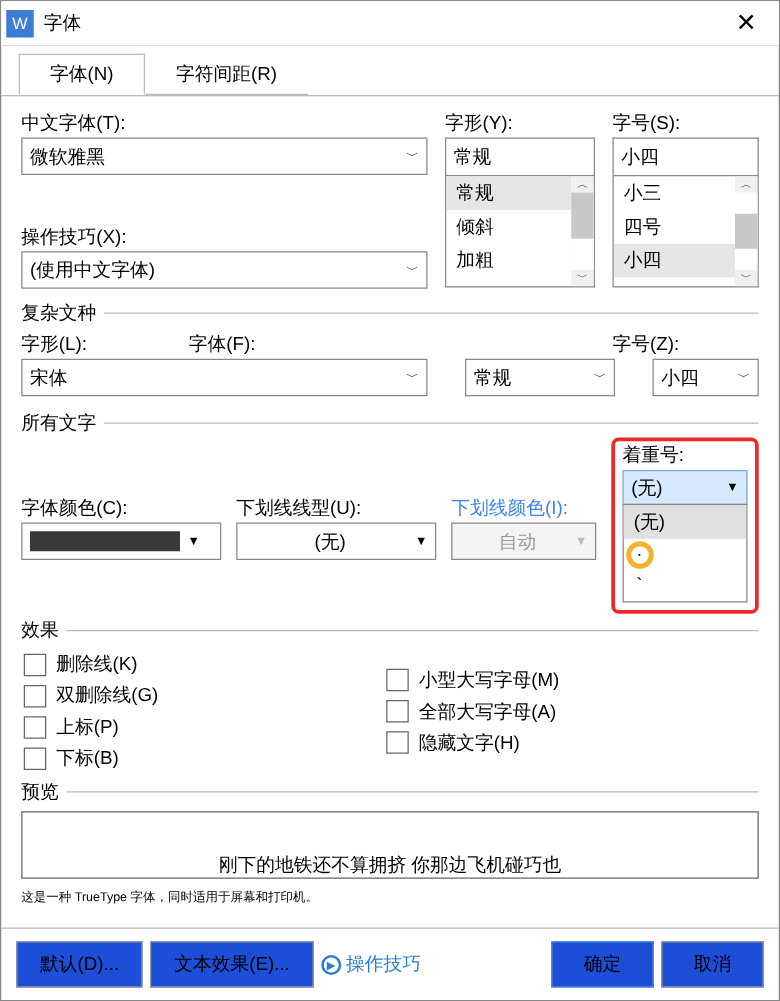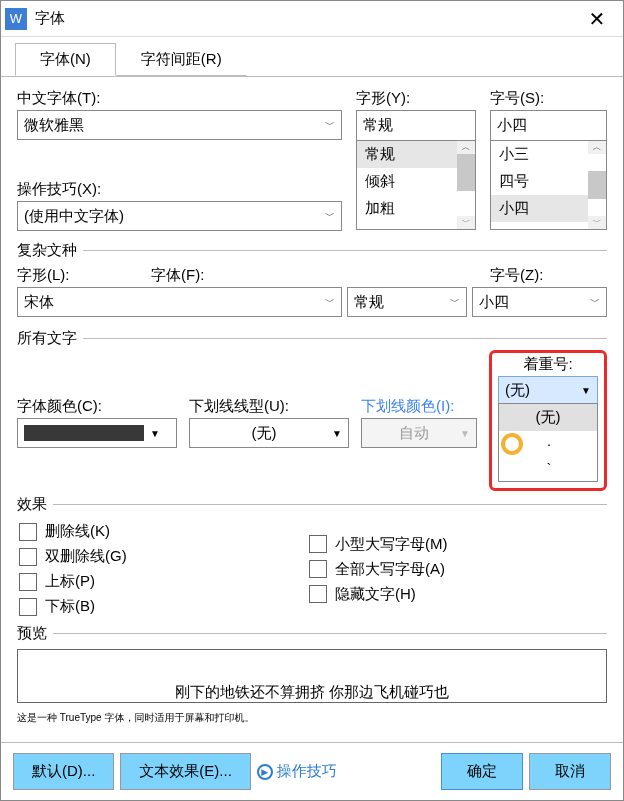--- a/index.html
+++ b/index.html
@@ -28,24 +28,24 @@
 .sbar .track { flex: 1; width: 100%; background: #fff; display: flex; }
 .sbar .thumb { width: 100%; background: #c8c8c8; height: 60%; }
 .sbar .thumb2 { width: 100%; background: #c8c8c8; height: 44%; margin-top: auto; margin-bottom: auto; }
 .grp-title { font-size: 15px; display: flex; align-items: center; gap: 6px; white-space: nowrap; margin: 2px 0; }
 .grp-title::after { content: ""; flex: 1; height: 1px; background: #bbb; }
 .cb { display: flex; align-items: center; margin: 6px 2px; }
 .cb .box { width: 18px; height: 18px; border: 1px solid #666; margin-right: 8px; }
 .preview-box { border: 1px solid #666; height: 54px; display: flex; align-items: flex-end; justify-content: center; font-size: 20px; font-family: "Microsoft YaHei"; }
 .note { font-size: 10px; margin: 8px 0 10px 0; }
 .btnbar { border-top: 1px solid #bbb; padding: 10px 12px; display: flex; align-items: center; gap: 6px; }
-.btn { border: 1px solid #999; padding: 8px 18px; background: #7dd3fc; min-width: 82px; text-align: center; cursor: pointer; }
+.btn { border: 1px solid #999; padding: 8px 18px; background: #1d4ed8; min-width: 82px; text-align: center; cursor: pointer; }
 .btn.ok { border: 1px solid #4a90d9; }
 .link { color: #2b7cd3; display: flex; align-items: center; gap: 4px; font-size: 15px; }
-.hl-zone { border: 3px solid #ec2a2a; border-radius: 6px; text-align: center; }
+.hl-zone { border: 3px solid #ec2a2a; border-radius: 6px; }
 .emph-combo { height: 28px; border: 1px solid #7aa8d8; background: #d6e9ff; display: flex; align-items: center; padding: 0 6px; position: relative; }
 .emph-open { border: 1px solid #888; margin-top: -1px; background: #fff; }
 .emph-open .item { padding: 4px 8px; }
 .emph-open .item.sel { background: #e0e0e0; }
 .ring { position: absolute; width: 22px; height: 22px; border: 4px solid #f6b12e; border-radius: 50%; pointer-events: none; }
 </style>
 </head>
 <body>
 
 <div class="dialog">
@@ -132,21 +132,21 @@
       <div style="flex:0 0 120px;">
           <span class="lbl">字形(L):</span>
         </div>
       <div style="flex:0 0 325px;">
           <span class="lbl">字体(F):</span>
         </div>
       <div style="flex:1;">
           <span class="lbl">字号(Z):</span>
         </div>
     </div>
-    <div class="row" style="gap:5px;">
+    <div class="row" style="gap:30px;">
       <div style="flex:0 0 325px;">
         <div class="combo">
           <span>宋体</span>
           <span class="arrow">﹀</span>
         </div>
       </div>
       <div style="flex:0 0 120px;">
         <div class="combo">
           <span>常规</span>
           <span class="arrow">﹀</span>

